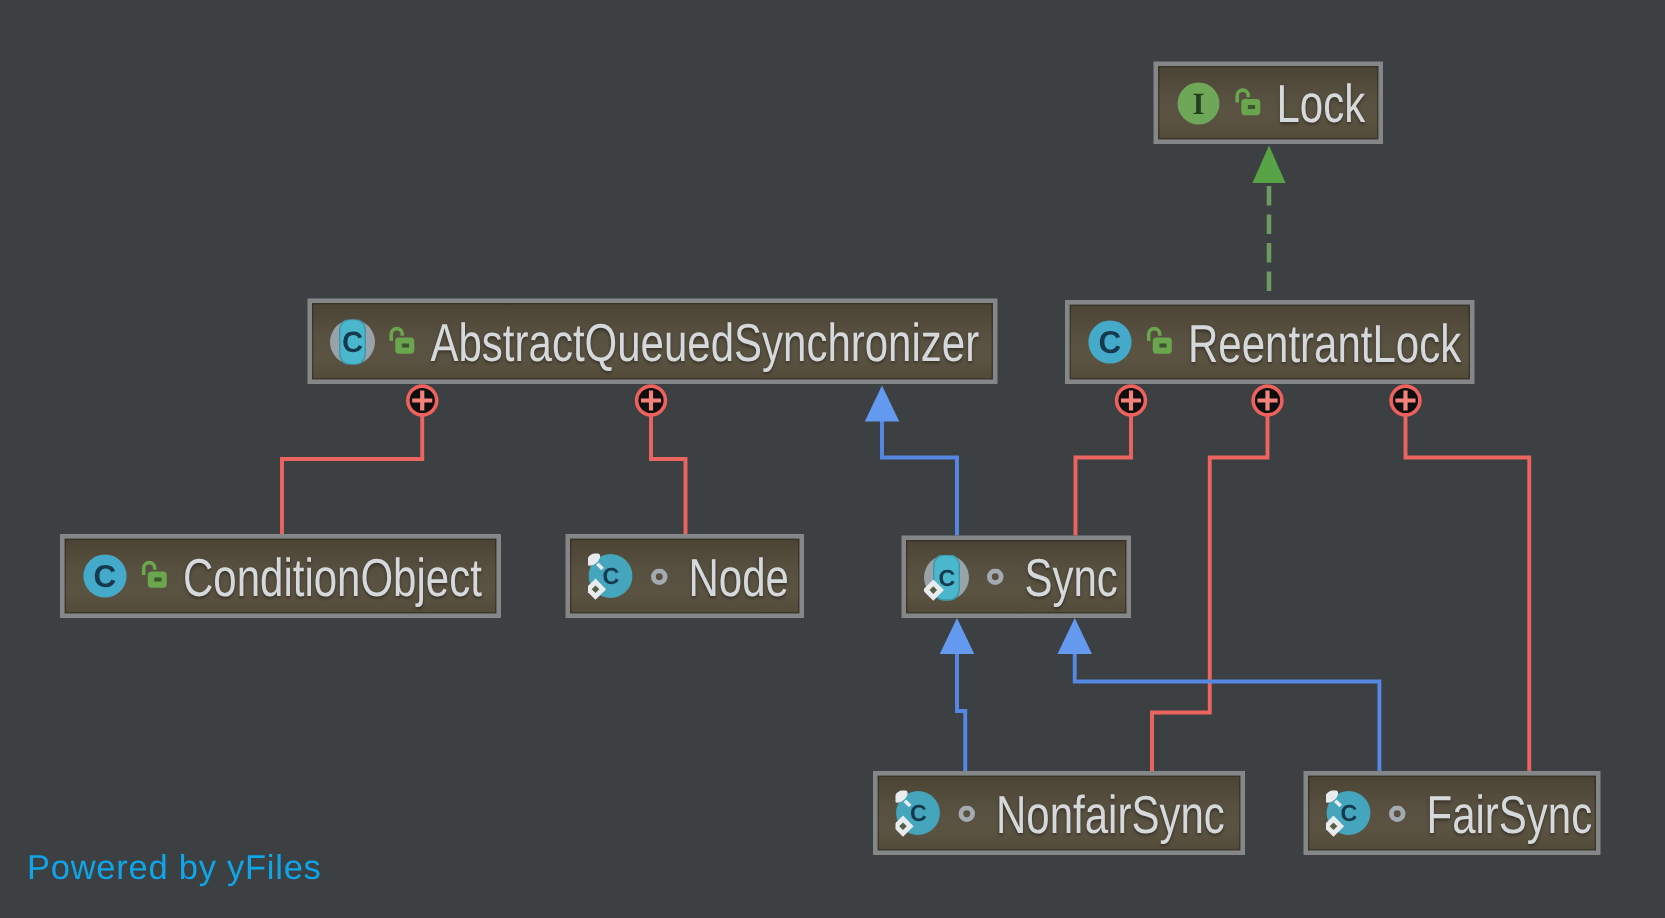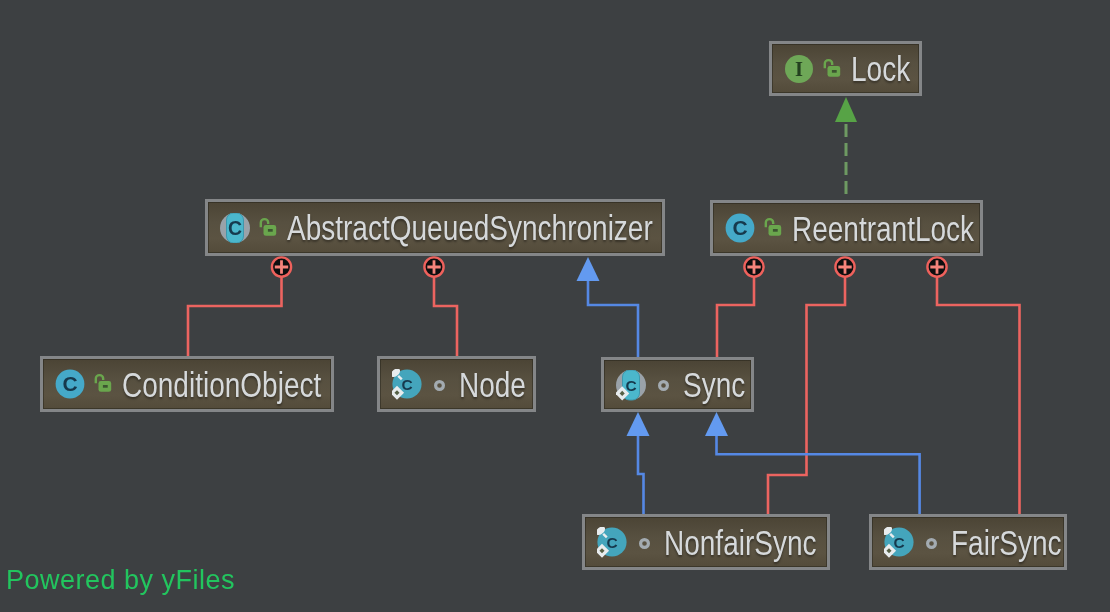--- a/index.html
+++ b/index.html
@@ -7,21 +7,21 @@
        font-family:"Liberation Sans",sans-serif;}
   .node{position:absolute;box-sizing:border-box;border:3px solid #848688;
         background:linear-gradient(180deg,#4b4435 0%,#575040 40%,#5b5342 72%,#534b3a 100%);
         box-shadow:inset 0 0 0 1px rgba(25,24,18,.4);
         display:flex;align-items:center;}
   .node .ic1{position:absolute;left:12px;top:50%;margin-top:-15px;}
   .node .ic2{position:absolute;left:48px;top:50%;margin-top:-12px;}
   .node .lbl{position:absolute;left:79px;top:calc(50% + 1.5px);transform:translateY(-50%) scaleY(1.27) translateZ(0);will-change:transform;
        font-size:28px;letter-spacing:0;color:#d6d9db;white-space:nowrap;
        text-shadow:0 1px 2px rgba(0,0,0,.4);}
-  .wm{position:absolute;left:6px;top:565px;font-size:27px;color:#22c55e;letter-spacing:0.5px;}
+  .wm{position:absolute;left:18px;top:565px;font-size:23px;color:#0ea5e9;letter-spacing:0.5px;}
 </style>
 </head>
 <body>
 <svg id="edges" width="1110" height="612" style="position:absolute;left:0;top:0">
 
   <g fill="none" stroke="#ec6460" stroke-width="2.6">
     <path d="M281.5,277 V306 H188 V356"></path>
     <path d="M434,277 V306 H457 V356"></path>
     <path d="M754,277 V305 H717 V357"></path>
     <path d="M845,277 V305 H806.5 V475 H768 V514"></path>

